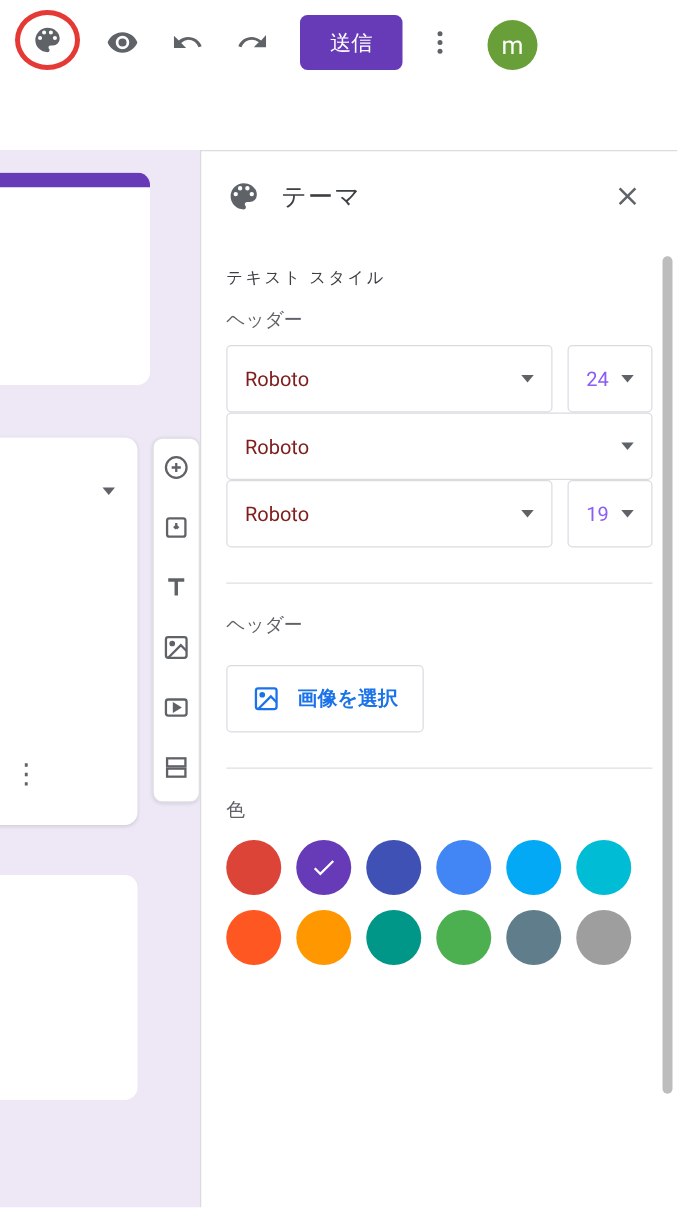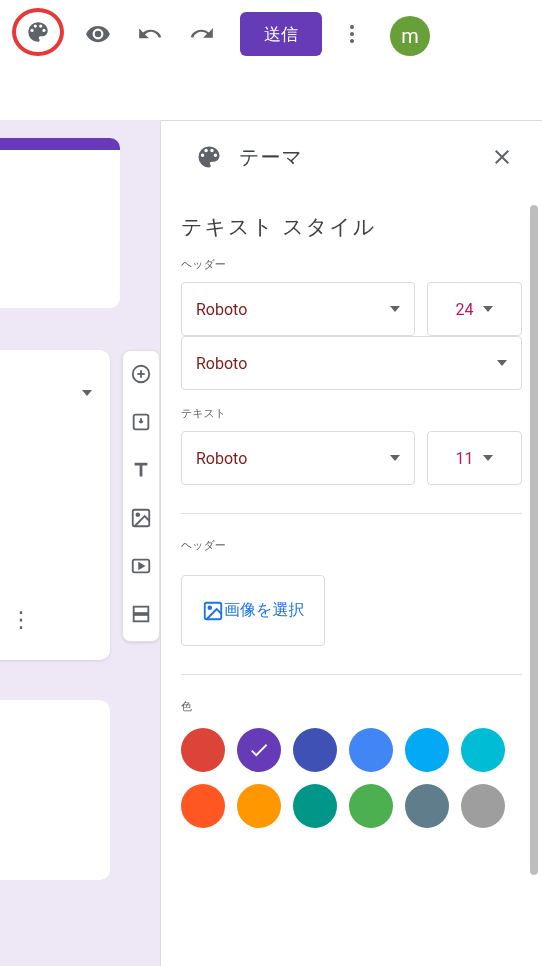--- a/index.html
+++ b/index.html
@@ -139,90 +139,90 @@
       background: #fff;
       border-left: 1px solid #dadce0;
       border-top: 1px solid #dadce0;
       overflow-y: auto;
     }
     .panel-header {
       display: flex;
       align-items: center;
       padding: 20px 24px 20px 20px;
       gap: 16px;
-      margin-left: 14px;
     }
     .panel-title {
       font-size: 20px;
       color: #3c4043;
       flex: 1;
       letter-spacing: 1px;
     }
     .close-btn {
       color: #5f6368;
       cursor: pointer;
       width: 32px;
       height: 32px;
       display: flex;
       align-items: center;
       justify-content: center;
     }
     .panel-body { padding: 0 20px 20px 20px; }
     .section-title {
-      font-size: 21px;
+      font-size: 13px;
       color: #3c4043;
       letter-spacing: 2px;
       margin: 20px 0 16px 0;
     }
     .sub-label {
-      font-size: 11px;
+      font-size: 15px;
       color: #5f6368;
       margin: 16px 0 10px 0;
     }
     .font-row {
       display: flex;
       gap: 12px;
     }
     .select-box {
       border: 1px solid #dadce0;
       border-radius: 4px;
       height: 54px;
       display: flex;
       align-items: center;
       justify-content: space-between;
       padding: 0 14px;
       cursor: pointer;
       background: #fff;
     }
     .font-select { flex: 1; font-size: 16px; color: #7f1d1d; }
-    .size-select { width: 95px; font-size: 16px; color: #be185d; justify-content: center; gap: 10px; }
+    .size-select { width: 68px; font-size: 16px; color: #8b5cf6; justify-content: center; gap: 10px; }
     .dropdown-arrow {
       width: 0; height: 0;
       border-left: 5px solid transparent;
       border-right: 5px solid transparent;
       border-top: 6px solid #5f6368;
     }
     .divider {
       border: none;
       border-top: 1px solid #e0e0e0;
       margin: 28px 0 0 0;
     }
     .image-btn {
       border: 1px solid #dadce0;
       border-radius: 4px;
-      height: 71px;
+      height: 54px;
       display: inline-flex;
       align-items: center;
       padding: 0 20px;
-      gap: 0;
+      gap: 14px;
       cursor: pointer;
       color: #1a73e8;
       font-size: 16px;
       margin-top: 12px;
       background: #fff;
+      font-weight: bold;
     }
     .color-grid {
       display: flex;
       flex-wrap: wrap;
       gap: 12px;
       margin-top: 14px;
     }
     .color-circle {
       width: 44px;
       height: 44px;
@@ -356,28 +356,27 @@
       </div>
     </div>
 
     <div class="font-row">
       <div class="select-box font-select">
         <span>Roboto</span>
         <span class="dropdown-arrow"></span>
       </div>
     </div>
 
-    <div class="sub-label">テキスト</div>
     <div class="font-row">
       <div class="select-box font-select">
         <span>Roboto</span>
         <span class="dropdown-arrow"></span>
       </div>
       <div class="select-box size-select">
-        <span>11</span>
+        <span>19</span>
         <span class="dropdown-arrow"></span>
       </div>
     </div>
 
     <hr class="divider">
 
     <div class="sub-label" style="margin-top:24px;">ヘッダー</div>
     <div class="image-btn">
       <svg width="22" height="22" viewBox="0 0 24 24" fill="none" stroke="#1a73e8" stroke-width="2">
           <rect x="3" y="3" width="18" height="18" rx="2"></rect>

